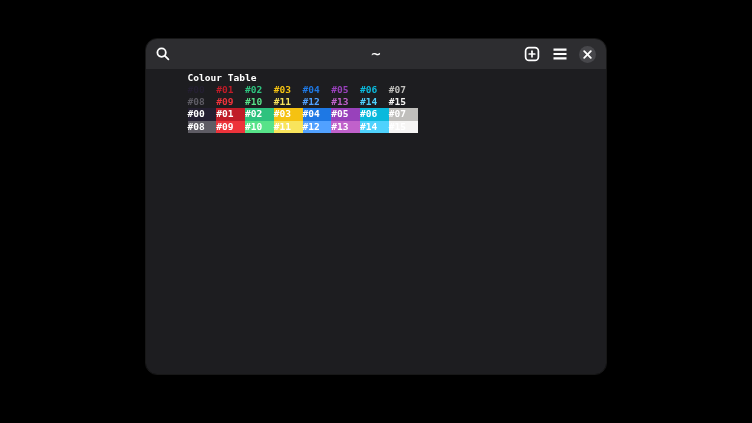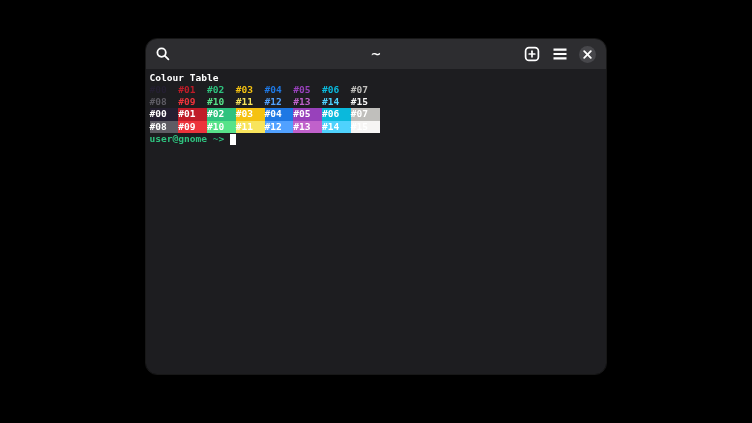--- a/index.html
+++ b/index.html
@@ -15,21 +15,21 @@
             font-weight:bold;font-size:13px;line-height:30px;pointer-events:none;}
   .hb-btn{width:18px;height:18px;display:flex;align-items:center;justify-content:center;
           border-radius:5px;flex:0 0 auto;}
   .hb-right{margin-left:auto;display:flex;align-items:center;gap:10px;}
   .close-btn{width:17px;height:17px;border-radius:50%;background:#47474b;
              display:flex;align-items:center;justify-content:center;}
   .terminal{height:307px;background:#1d1d20;box-sizing:border-box;
             padding:2.5px 3px 0 3.5px;
             font-family:"DejaVu Sans Mono","Liberation Mono",monospace;
             font-size:9.55px;font-weight:bold;color:#ffffff;}
-  .line{height:12.33px;line-height:12.33px;white-space:pre;}
+  .line{height:12.33px;line-height:12.33px;white-space:pre;margin-left:38px;}
   .cell{display:inline-block;width:28.75px;height:12.33px;line-height:12.4px;
         text-align:left;vertical-align:top;}
   .cursor{display:inline-block;width:5.8px;height:11.4px;vertical-align:top;
           margin-top:0.6px;}
   svg{display:block;}
 </style>
 </head>
 <body>
 
 <div class="stage">
@@ -76,17 +76,16 @@
         </div>
       </div>
     </div>
 
     <div class="terminal" style="background-color: rgb(29, 29, 32);">
       <div class="line">Colour Table</div>
       <div class="line"><span class="cell" style="color: rgb(36, 31, 49);">#00</span><span class="cell" style="color: rgb(192, 28, 40);">#01</span><span class="cell" style="color: rgb(46, 194, 126);">#02</span><span class="cell" style="color: rgb(245, 194, 17);">#03</span><span class="cell" style="color: rgb(30, 120, 228);">#04</span><span class="cell" style="color: rgb(152, 65, 187);">#05</span><span class="cell" style="color: rgb(10, 185, 220);">#06</span><span class="cell" style="color: rgb(192, 191, 188);">#07</span></div>
       <div class="line"><span class="cell" style="color: rgb(94, 92, 100);">#08</span><span class="cell" style="color: rgb(237, 51, 59);">#09</span><span class="cell" style="color: rgb(87, 227, 137);">#10</span><span class="cell" style="color: rgb(248, 228, 92);">#11</span><span class="cell" style="color: rgb(81, 161, 255);">#12</span><span class="cell" style="color: rgb(192, 97, 203);">#13</span><span class="cell" style="color: rgb(79, 210, 253);">#14</span><span class="cell" style="color: rgb(246, 245, 244);">#15</span></div>
       <div class="line"><span class="cell" style="background-color: rgb(36, 31, 49); color: rgb(255, 255, 255);">#00</span><span class="cell" style="background-color: rgb(192, 28, 40); color: rgb(255, 255, 255);">#01</span><span class="cell" style="background-color: rgb(46, 194, 126); color: rgb(255, 255, 255);">#02</span><span class="cell" style="background-color: rgb(245, 194, 17); color: rgb(255, 255, 255);">#03</span><span class="cell" style="background-color: rgb(30, 120, 228); color: rgb(255, 255, 255);">#04</span><span class="cell" style="background-color: rgb(152, 65, 187); color: rgb(255, 255, 255);">#05</span><span class="cell" style="background-color: rgb(10, 185, 220); color: rgb(255, 255, 255);">#06</span><span class="cell" style="background-color: rgb(192, 191, 188); color: rgb(255, 255, 255);">#07</span></div>
       <div class="line"><span class="cell" style="background-color: rgb(94, 92, 100); color: rgb(255, 255, 255);">#08</span><span class="cell" style="background-color: rgb(237, 51, 59); color: rgb(255, 255, 255);">#09</span><span class="cell" style="background-color: rgb(87, 227, 137); color: rgb(255, 255, 255);">#10</span><span class="cell" style="background-color: rgb(248, 228, 92); color: rgb(255, 255, 255);">#11</span><span class="cell" style="background-color: rgb(81, 161, 255); color: rgb(255, 255, 255);">#12</span><span class="cell" style="background-color: rgb(192, 97, 203); color: rgb(255, 255, 255);">#13</span><span class="cell" style="background-color: rgb(79, 210, 253); color: rgb(255, 255, 255);">#14</span><span class="cell" style="background-color: rgb(246, 245, 244); color: rgb(255, 255, 255);">#15</span></div>
-      <div class="line"><span style="color: rgb(46, 194, 126);">user@gnome</span><span> </span><span style="color: rgb(38, 162, 105);">~</span><span style="color: rgb(46, 194, 126);">&gt;</span><span> </span><span class="cursor" style="background-color: rgb(255, 255, 255);"></span></div>
     </div>
 
   </div>
 </div>
 
 </body></html>

